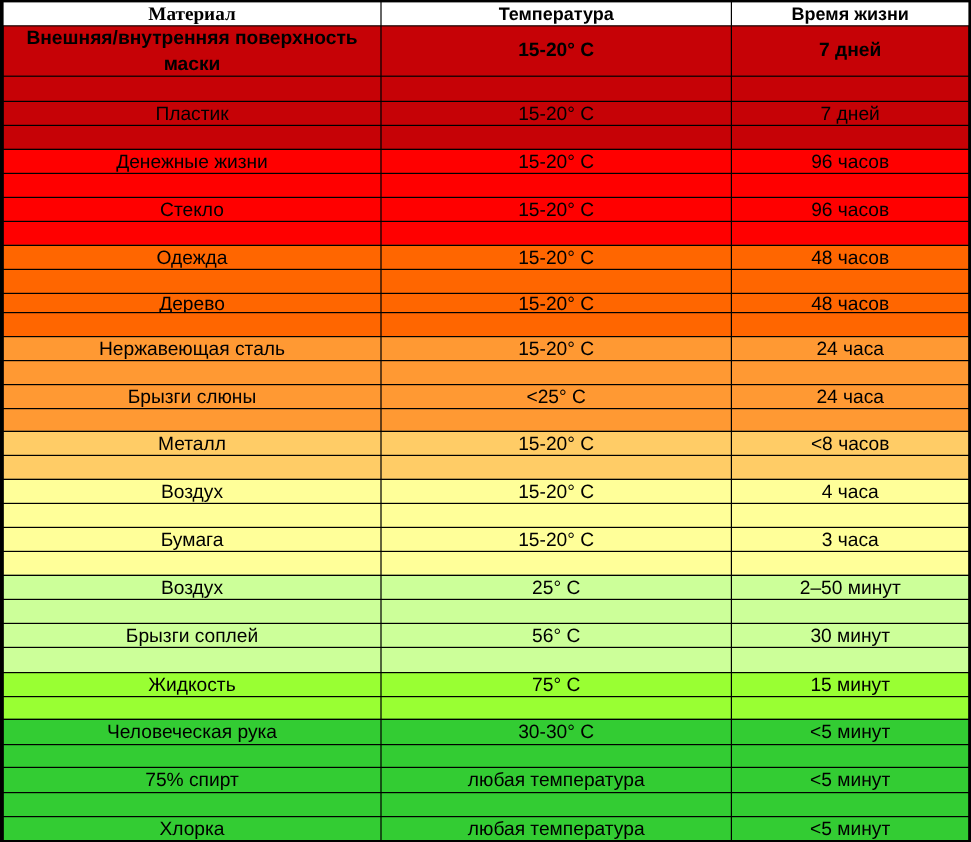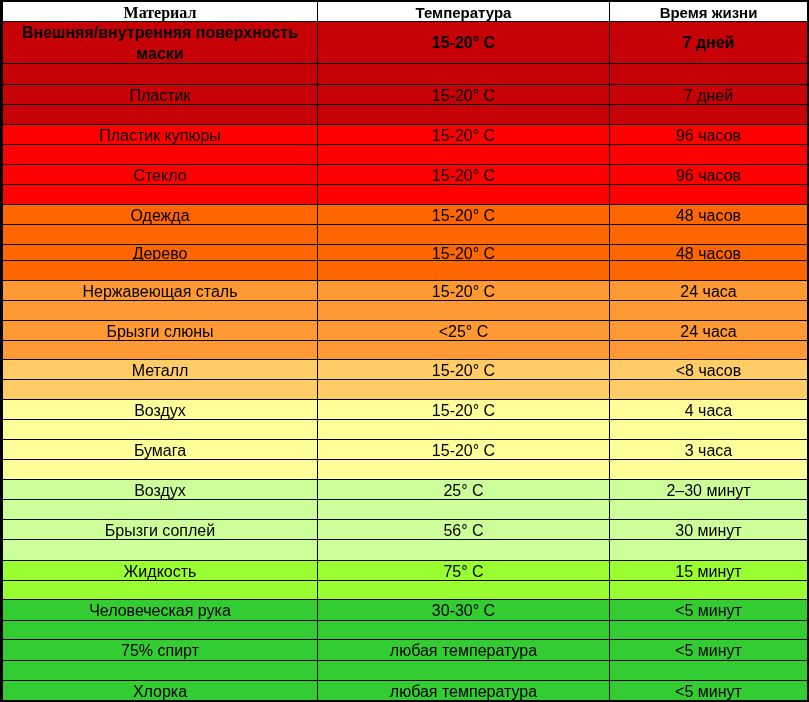--- a/index.html
+++ b/index.html
@@ -100,21 +100,21 @@
       <div class="cell header-cell col-0" style="left: 3px; top: 2px; width: 314px; height: 19px;"><span>Материал</span></div>
       <div class="cell header-cell col-1" style="left: 318px; top: 2px; width: 291px; height: 19px;"><span>Температура</span></div>
       <div class="cell header-cell col-2" style="left: 610px; top: 2px; width: 197px; height: 19px;"><span>Время жизни</span></div>
       <div class="cell mask-cell" style="left: 3px; top: 22px; width: 314px; height: 41px;"><span>Внешняя/внутренняя поверхность
 маски</span></div>
       <div class="cell mask-cell" style="left: 318px; top: 22px; width: 291px; height: 41px;"><span>15-20° С</span></div>
       <div class="cell mask-cell" style="left: 610px; top: 22px; width: 197px; height: 41px;"><span>7 дней</span></div>
       <div class="cell" style="left: 3px; top: 85px; width: 314px; height: 19px;"><span>Пластик</span></div>
       <div class="cell" style="left: 318px; top: 85px; width: 291px; height: 19px;"><span>15-20° С</span></div>
       <div class="cell" style="left: 610px; top: 85px; width: 197px; height: 19px;"><span>7 дней</span></div>
-      <div class="cell" style="left: 3px; top: 125px; width: 314px; height: 19px;"><span>Пластик купюры</span></div>
+      <div class="cell" style="left: 3px; top: 125px; width: 314px; height: 19px;"><span>Денежные жизни</span></div>
       <div class="cell" style="left: 318px; top: 125px; width: 291px; height: 19px;"><span>15-20° С</span></div>
       <div class="cell" style="left: 610px; top: 125px; width: 197px; height: 19px;"><span>96 часов</span></div>
       <div class="cell" style="left: 3px; top: 165px; width: 314px; height: 19px;"><span>Стекло</span></div>
       <div class="cell" style="left: 318px; top: 165px; width: 291px; height: 19px;"><span>15-20° С</span></div>
       <div class="cell" style="left: 610px; top: 165px; width: 197px; height: 19px;"><span>96 часов</span></div>
       <div class="cell" style="left: 3px; top: 205px; width: 314px; height: 19px;"><span>Одежда</span></div>
       <div class="cell" style="left: 318px; top: 205px; width: 291px; height: 19px;"><span>15-20° С</span></div>
       <div class="cell" style="left: 610px; top: 205px; width: 197px; height: 19px;"><span>48 часов</span></div>
       <div class="cell" style="left: 3px; top: 245px; width: 314px; height: 15px;"><span>Дерево</span></div>
       <div class="cell" style="left: 318px; top: 245px; width: 291px; height: 15px;"><span>15-20° С</span></div>
@@ -129,21 +129,21 @@
       <div class="cell" style="left: 318px; top: 360px; width: 291px; height: 19px;"><span>15-20° С</span></div>
       <div class="cell" style="left: 610px; top: 360px; width: 197px; height: 19px;"><span>&lt;8 часов</span></div>
       <div class="cell" style="left: 3px; top: 400px; width: 314px; height: 19px;"><span>Воздух</span></div>
       <div class="cell" style="left: 318px; top: 400px; width: 291px; height: 19px;"><span>15-20° С</span></div>
       <div class="cell" style="left: 610px; top: 400px; width: 197px; height: 19px;"><span>4 часа</span></div>
       <div class="cell" style="left: 3px; top: 440px; width: 314px; height: 19px; text-align: center;"><span>Бумага</span></div>
       <div class="cell" style="left: 318px; top: 440px; width: 291px; height: 19px;"><span>15-20° С</span></div>
       <div class="cell" style="left: 610px; top: 440px; width: 197px; height: 19px;"><span>3 часа</span></div>
       <div class="cell" style="left: 3px; top: 480px; width: 314px; height: 19px;"><span>Воздух</span></div>
       <div class="cell" style="left: 318px; top: 480px; width: 291px; height: 19px;"><span>25° С</span></div>
-      <div class="cell" style="left: 610px; top: 480px; width: 197px; height: 19px;"><span>2–30 минут</span></div>
+      <div class="cell" style="left: 610px; top: 480px; width: 197px; height: 19px;"><span>2–50 минут</span></div>
       <div class="cell" style="left: 3px; top: 520px; width: 314px; height: 19px;"><span>Брызги соплей</span></div>
       <div class="cell" style="left: 318px; top: 520px; width: 291px; height: 19px;"><span>56° С</span></div>
       <div class="cell" style="left: 610px; top: 520px; width: 197px; height: 19px;"><span>30 минут</span></div>
       <div class="cell" style="left: 3px; top: 561px; width: 314px; height: 19px;"><span>Жидкость</span></div>
       <div class="cell" style="left: 318px; top: 561px; width: 291px; height: 19px;"><span>75° С</span></div>
       <div class="cell" style="left: 610px; top: 561px; width: 197px; height: 19px;"><span>15 минут</span></div>
       <div class="cell" style="left: 3px; top: 600px; width: 314px; height: 20px;"><span>Человеческая рука</span></div>
       <div class="cell" style="left: 318px; top: 600px; width: 291px; height: 20px;"><span>30-30° С</span></div>
       <div class="cell" style="left: 610px; top: 600px; width: 197px; height: 20px;"><span>&lt;5 минут</span></div>
       <div class="cell" style="left: 3px; top: 640px; width: 314px; height: 20px;"><span>75% спирт</span></div>

